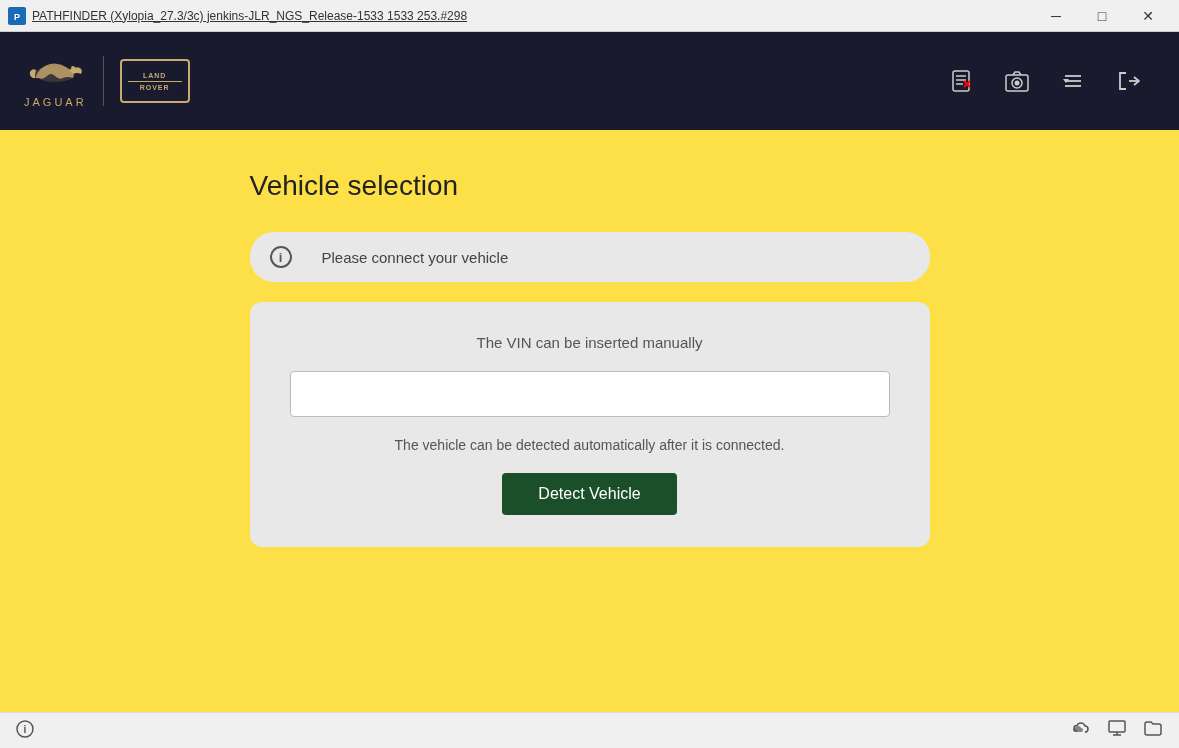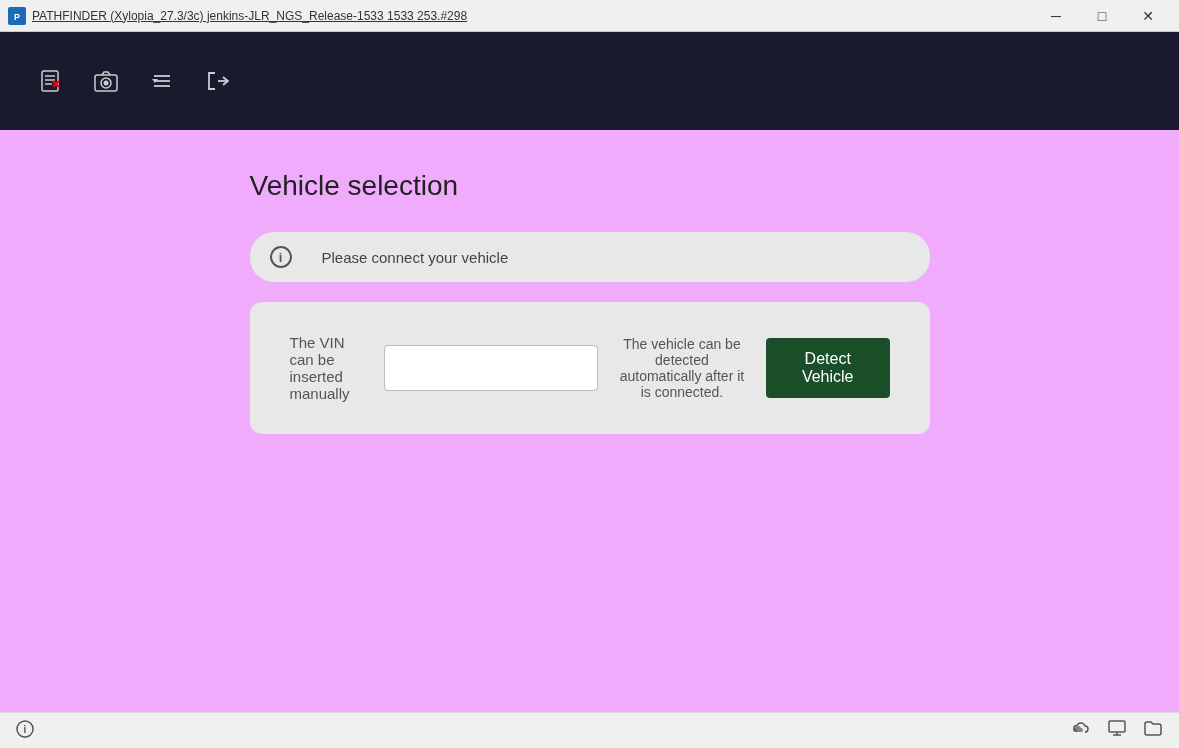--- a/index.html
+++ b/index.html
@@ -124,21 +124,21 @@
       border-radius: 4px;
       border: none;
       background: transparent;
     }
     .nav-icon-btn.checklist-icon-btn {
       position: relative;
     }
 
     
     .main-content {
-      background: #f0abfc;
+      background: #fde047;
       height: calc(748px - 32px - 98px - 36px);
       padding: 40px 0;
       overflow: auto;
     }
 
     .content-wrapper {
       max-width: 720px;
       margin: 0 auto;
       padding: 0 20px;
     }
@@ -174,21 +174,21 @@
       font-size: 15px;
       color: #444;
       margin-left: 18px;
     }
 
     .vin-panel {
       background: #e8e8e8;
       border-radius: 12px;
       padding: 32px 40px;
       display: flex;
-      flex-direction: row;
+      flex-direction: column;
       align-items: center;
       gap: 20px;
     }
     .vin-instruction {
       font-size: 15px;
       color: #555;
     }
     .vin-input {
       width: 100%;
       height: 46px;
@@ -256,20 +256,46 @@
   </div>
   <div class="title-bar-text">PATHFINDER (Xylopia_27.3/3c) jenkins-JLR_NGS_Release-1533 1533 253.#298</div>
   <div class="title-bar-buttons">
     <button class="title-bar-btn">─</button>
     <button class="title-bar-btn">□</button>
     <button class="title-bar-btn close">✕</button>
   </div>
 </div>
 
 <div class="top-nav">
+  <div class="top-nav-logos">
+
+    <div class="jaguar-logo">
+      <svg viewBox="0 0 60 36" fill="none" xmlns="http://www.w3.org/2000/svg">
+
+        <g fill="#c8a96e">
+          <ellipse cx="30" cy="18" rx="20" ry="8" opacity="0.2"></ellipse>
+          <path d="M10 22 Q15 10 25 8 Q35 6 45 14 Q50 18 48 22 Q42 20 38 22 Q34 24 30 20 Q26 16 22 20 Q18 24 14 22 Z" opacity="0.8"></path>
+          <path d="M44 14 Q50 10 55 12 Q58 14 56 18 Q52 16 48 18 Z"></path>
+          <path d="M8 22 Q4 20 5 16 Q7 12 11 14 Q10 18 10 22 Z"></path>
+          <circle cx="48" cy="12" r="2"></circle>
+        </g>
+      </svg>
+      <div class="jaguar-wordmark">JAGUAR</div>
+    </div>
+
+    <div class="logo-divider"></div>
+
+    <div class="landrover-logo">
+      <div class="landrover-badge">
+        <div style="font-size:7px; letter-spacing:1px; color:#c8a96e;">LAND</div>
+        <div style="width:54px; height:1px; background:#c8a96e; margin: 2px 0;"></div>
+        <div style="font-size:7px; letter-spacing:1px; color:#c8a96e;">ROVER</div>
+      </div>
+    </div>
+  </div>
 
   <div class="top-nav-icons">
 
     <button class="nav-icon-btn checklist-icon-btn" style="position:relative;">
       <svg width="28" height="28" viewBox="0 0 28 28" fill="none">
         <rect x="6" y="4" width="16" height="20" rx="2" stroke="#ccc" stroke-width="1.5" fill="none"></rect>
         <line x1="9" y1="9" x2="19" y2="9" stroke="#ccc" stroke-width="1.5"></line>
         <line x1="9" y1="13" x2="19" y2="13" stroke="#ccc" stroke-width="1.5"></line>
         <line x1="9" y1="17" x2="16" y2="17" stroke="#ccc" stroke-width="1.5"></line>
         <line x1="17" y1="20" x2="23" y2="14" stroke="red" stroke-width="2"></line>

